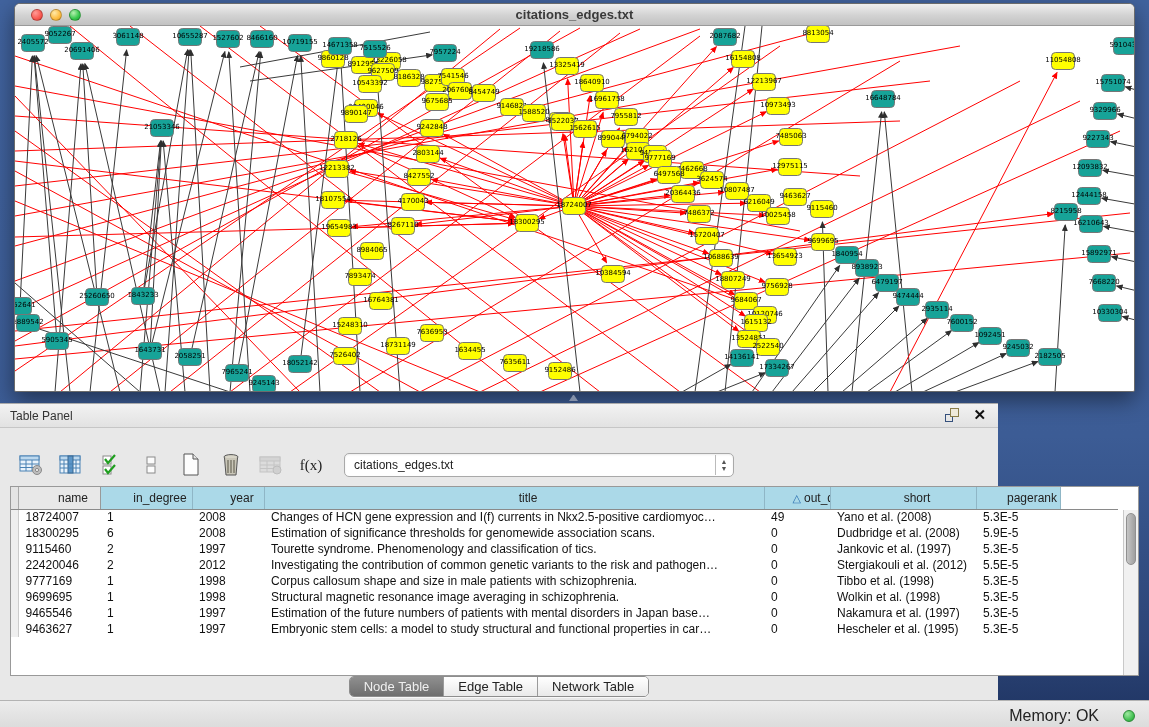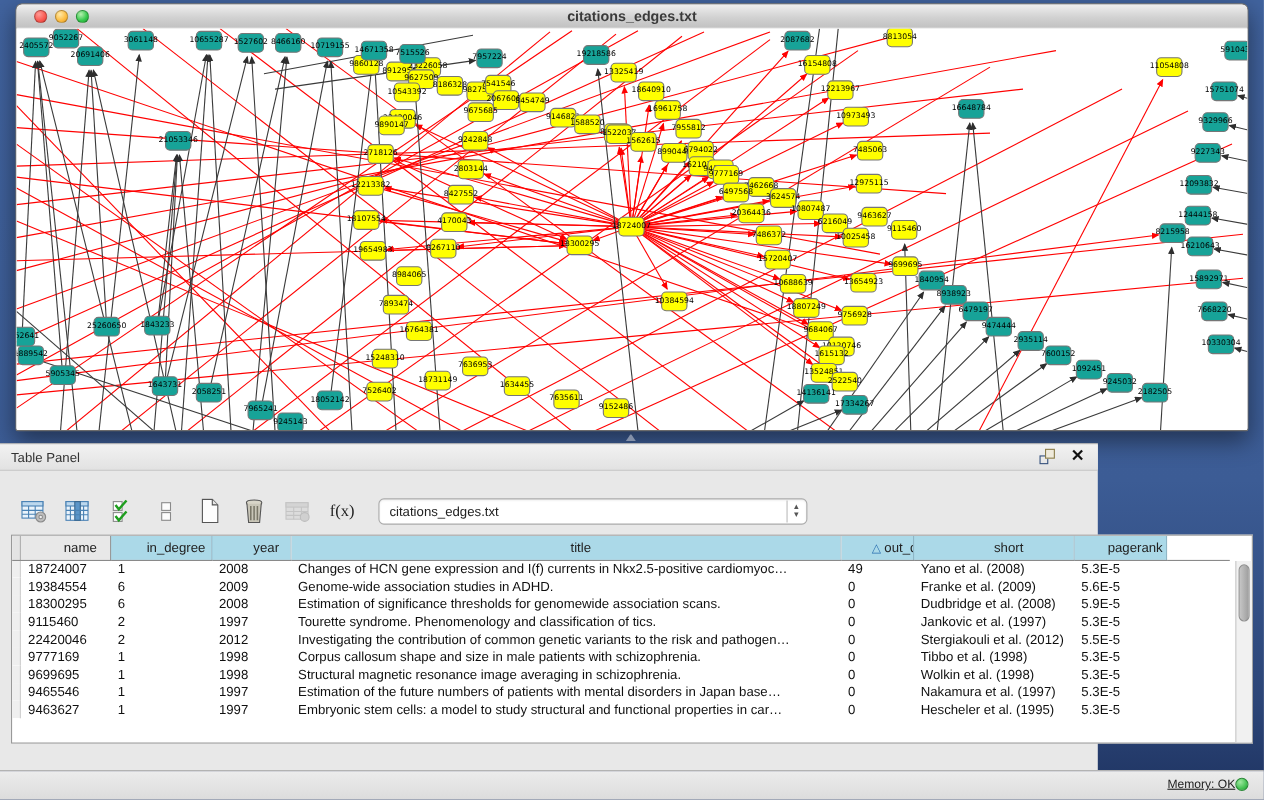--- a/index.html
+++ b/index.html
@@ -83,22 +83,22 @@
     height:21px; box-shadow:0 1px 0 rgba(255,255,255,.7); }
   .seg .tab { padding:2px 14px 0; font-size:13px; color:#222; cursor:default;
     background:linear-gradient(180deg,#ffffff,#e9e9e9); border-right:1px solid #9a9a9a; }
   .seg .tab:last-child { border-right:none; }
   .seg .tab.active { background:linear-gradient(180deg,#8f8f8f,#6e6e6e);
     color:#efefef; }
 
   
   .statusbar { position:absolute; left:0; top:700px; width:1149px; height:27px;
     background:linear-gradient(180deg,#ececec,#dcdcdc); border-top:1px solid #b3b3b3; }
-  .mem { position:absolute; right:14px; top:6px; display:flex; align-items:center; gap:0;
-    font-size:11px; color:#222;text-decoration:underline; }
+  .mem { position:absolute; right:14px; top:6px; display:flex; align-items:center; gap:24px;
+    font-size:16px; color:#222; }
   .memdot { width:12px; height:12px; border-radius:50%;
     background:radial-gradient(circle at 35% 30%,#9fe8a0,#3fbf4f 65%,#2a9a3a);
     border:1px solid #2a8a36; }
 </style>
 </head>
 <body>
 
 <div class="gwindow">
   <div class="titlebar">
     <div class="tl-dots">
@@ -876,31 +876,20 @@
             <td>1</td>
             <td>2008</td>
             <td>Changes of HCN gene expression and I(f) currents in Nkx2.5-positive cardiomyoc…</td>
             <td>49</td>
             <td>Yano et al. (2008)</td>
             <td>5.3E-5</td>
             <td></td>
           </tr>
           <tr>
             <td class="gutter"></td>
-            <td>19384554</td>
-            <td>6</td>
-            <td>2009</td>
-            <td>Genome-wide association studies in ADHD.</td>
-            <td>0</td>
-            <td>Franke et al. (2009)</td>
-            <td>5.6E-5</td>
-            <td></td>
-          </tr>
-          <tr>
-            <td class="gutter"></td>
             <td>18300295</td>
             <td>6</td>
             <td>2008</td>
             <td>Estimation of significance thresholds for genomewide association scans.</td>
             <td>0</td>
             <td>Dudbridge et al. (2008)</td>
             <td>5.9E-5</td>
             <td></td>
           </tr>
           <tr>
@@ -969,20 +958,27 @@
             <td>5.3E-5</td>
             <td></td>
           </tr>
         </tbody>
     </table>
     <div class="vscroll">
       <div class="vthumb"></div>
     </div>
   </div>
 
+  <div class="tabsrow">
+    <div class="seg" id="tabs-seg">
+        <div class="tab active">Node Table</div>
+        <div class="tab">Edge Table</div>
+        <div class="tab">Network Table</div>
+      </div>
+  </div>
 </div>
 
 <div class="statusbar">
   <div class="mem">
     <span>Memory: OK</span>
     <span class="memdot"></span>
   </div>
 </div>
 
 </body></html>

